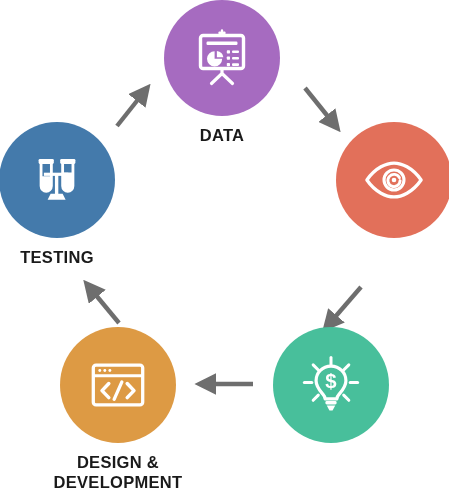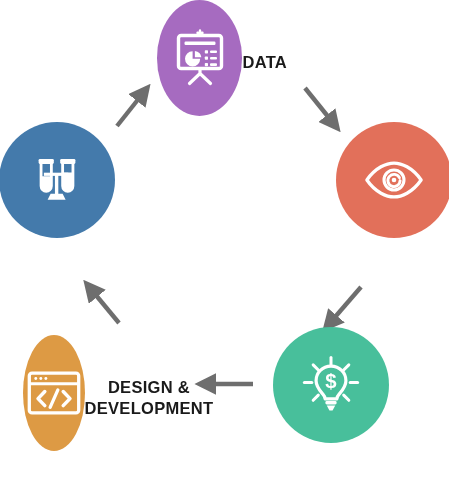--- a/index.html
+++ b/index.html
@@ -16,23 +16,22 @@
   }
   #diagram-root {
     position: relative;
     width: 449px;
     height: 500px;
     background: #ffffff;
   }
   .node {
     position: absolute;
     display: flex;
-    flex-direction: row;
+    flex-direction: column;
     align-items: center;
-    justify-content: center;
   }
   .node-circle {
     border-radius: 50%;
     display: flex;
     align-items: center;
     justify-content: center;
     box-sizing: border-box;
   }
   .node-label {
     margin-top: 9px;
@@ -44,21 +43,21 @@
     text-align: center;
     line-height: 1.22;
     white-space: pre-line;
     text-transform: uppercase;
   }
 
   
   #node-data        { left: 157px; top: 0px;   width: 130px; }
   #node-insights    { left: 329px; top: 122px; width: 130px; }
   #node-ideas       { left: 266px; top: 327px; width: 130px; }
-  #node-design      { left: 53px;  top: 335px; width: 130px; }
+  #node-design      { left: 53px;  top: 327px; width: 130px; }
   #node-testing     { left: -8px;  top: 122px; width: 130px; }
 
   #node-data .node-circle,
   #node-insights .node-circle,
   #node-ideas .node-circle,
   #node-design .node-circle,
   #node-testing .node-circle { width: 116px; height: 116px; }
 
   
   #arrows-layer {
@@ -209,15 +208,16 @@
 
         <path d="M38.0 24.0 L49.0 24.0 L49.0 38.5 A5.5 5.5 0 0 1 38.0 38.5 Z" fill="#ffffff"></path>
 
         <rect x="35.4" y="9.6" width="16.2" height="5.2" rx="1.4" fill="#ffffff"></rect>
 
         <rect x="18.0" y="24.2" width="26.0" height="3.4" fill="#ffffff"></rect>
         <rect x="29.8" y="26.0" width="3.6" height="21.0" fill="#ffffff"></rect>
         <path d="M22.0 53.0 L41.2 53.0 L38.0 46.6 L25.2 46.6 Z" fill="#ffffff"></path>
       </svg>
     </div>
+    <div class="node-label">TESTING</div>
   </div>
 
 </div>
 
 </body></html>

